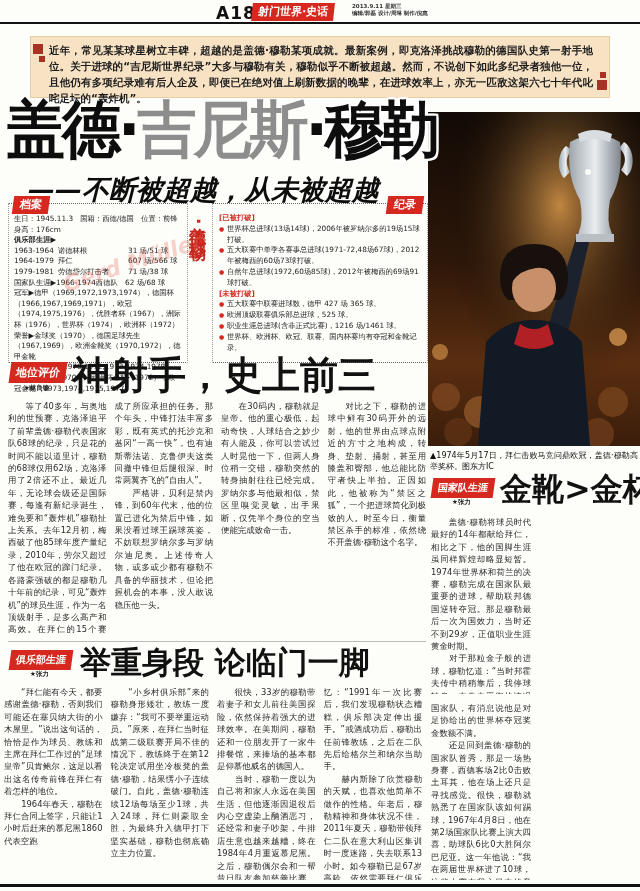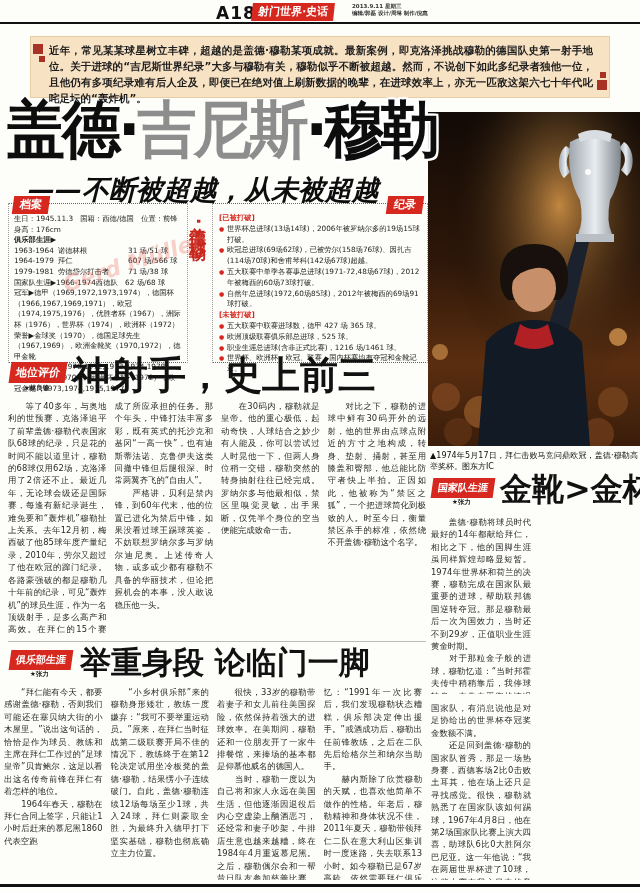--- a/index.html
+++ b/index.html
@@ -165,21 +165,20 @@
   </div>
 
   <div class="vname">盖德·穆勒</div>
   <div class="watermark">Gerd Müller</div>
 
   <div class="dotbox box-records">
     <div class="boxlabel" style="right:4px;">纪录</div>
     <div class="records-body">
       <div class="rec-head">[已被打破]</div>
       <div class="rec-item">世界杯总进球(13场14球)，2006年被罗纳尔多的19场15球打破。</div>
-      <div class="rec-item">欧冠总进球(69场62球)，已被劳尔(158场76球)、因扎吉(114场70球)和舍甫琴科(142场67球)超越。</div>
       <div class="rec-item">五大联赛中单季各赛事总进球(1971-72,48场67球)，2012年被梅西的60场73球打破。</div>
       <div class="rec-item">自然年总进球(1972,60场85球)，2012年被梅西的69场91球打破。</div>
       <div class="rec-head">[未被打破]</div>
       <div class="rec-item">五大联赛中联赛进球数，德甲 427 场 365 球。</div>
       <div class="rec-item">欧洲顶级联赛俱乐部总进球，525 球。</div>
       <div class="rec-item">职业生涯总进球(含非正式比赛)，1216 场/1461 球。</div>
       <div class="rec-item">世界杯、欧洲杯、欧冠、联赛、国内杯赛均有夺冠和金靴记录。</div>
     </div>
   </div>
 

